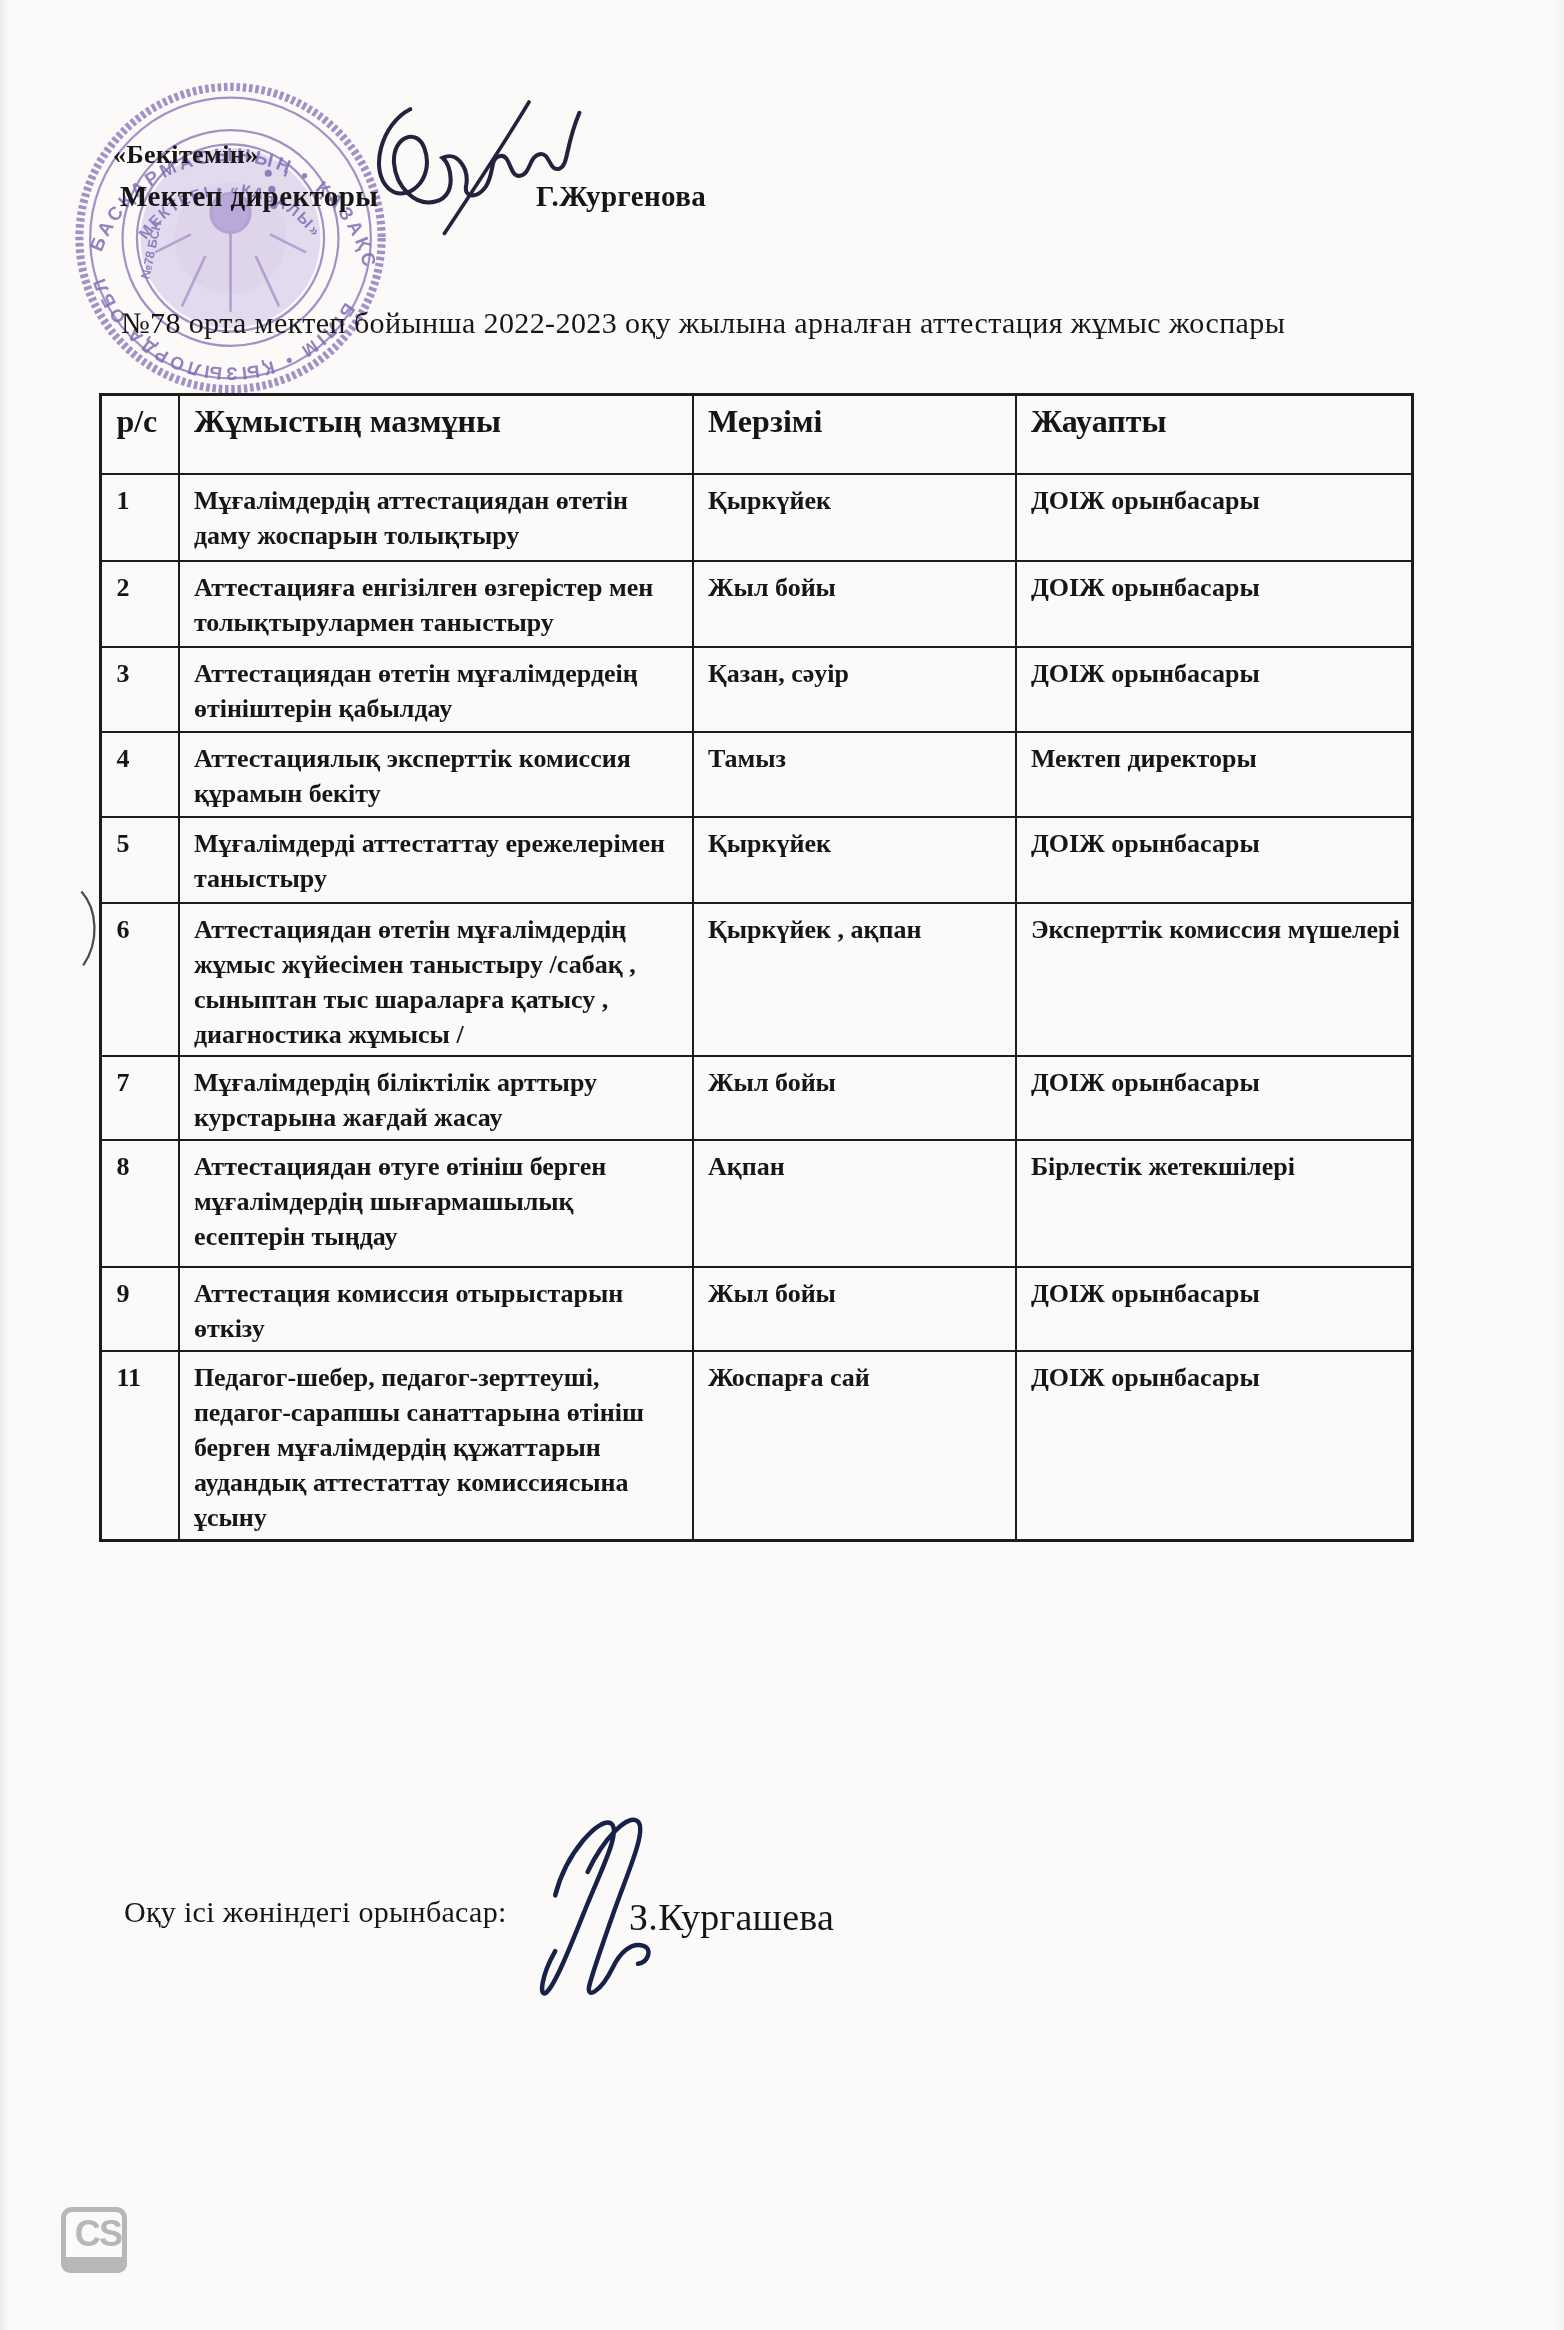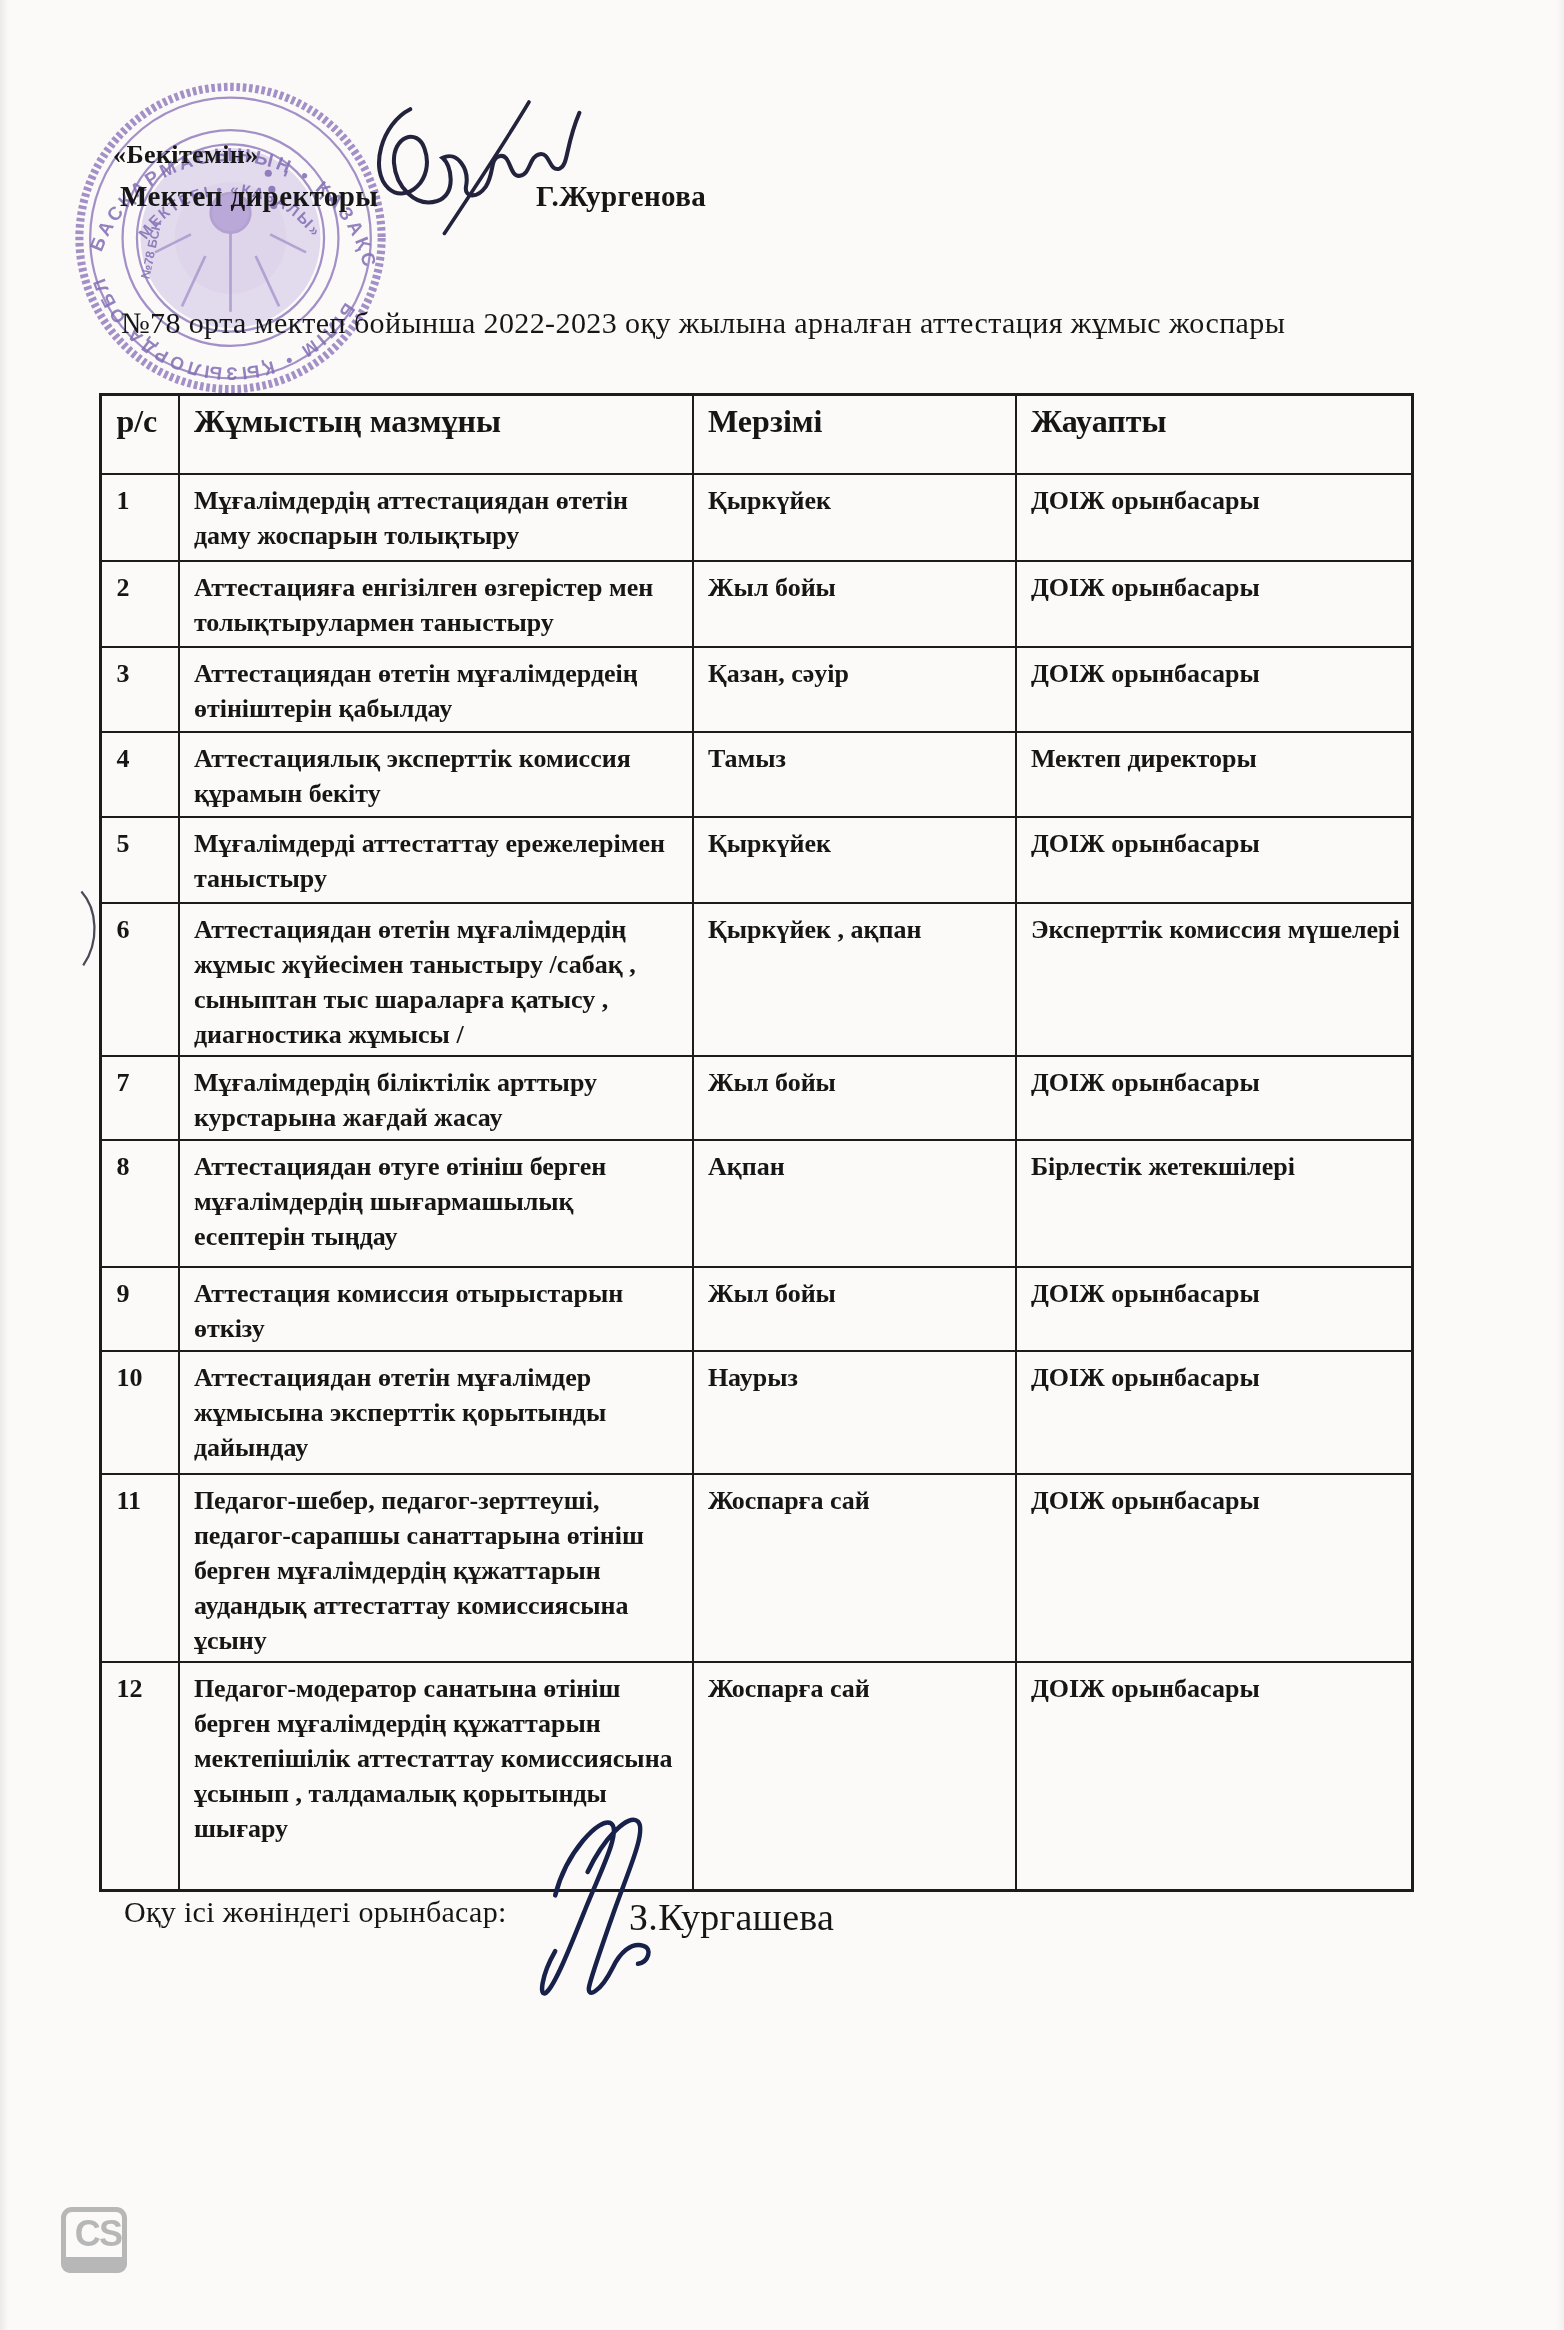--- a/index.html
+++ b/index.html
@@ -188,34 +188,22 @@
         <td>Ақпан</td>
         <td>Бірлестік жетекшілері</td>
       </tr>
       <tr>
         <td>9</td>
         <td>Аттестация комиссия отырыстарын өткізу</td>
         <td>Жыл бойы</td>
         <td>ДОІЖ орынбасары</td>
       </tr>
       <tr>
-        <td>10</td>
-        <td>Аттестациядан өтетін мұғалімдер жұмысына эксперттік  қорытынды дайындау</td>
-        <td>Наурыз</td>
-        <td>ДОІЖ орынбасары</td>
-      </tr>
-      <tr>
         <td>11</td>
         <td>Педагог-шебер, педагог-зерттеуші, педагог-сарапшы  санаттарына өтініш берген мұғалімдердің құжаттарын аудандық аттестаттау комиссиясына ұсыну</td>
-        <td>Жоспарға сай</td>
-        <td>ДОІЖ орынбасары</td>
-      </tr>
-      <tr>
-        <td>12</td>
-        <td>Педагог-модератор санатына өтініш берген  мұғалімдердің құжаттарын мектепішілік аттестаттау комиссиясына ұсынып , талдамалық қорытынды шығару</td>
         <td>Жоспарға сай</td>
         <td>ДОІЖ орынбасары</td>
       </tr>
     </tbody>
   </table>
 
   <svg class="margin-mark" viewBox="0 0 30 90">
     <path d="M 6,4 C 24,24 26,60 8,86" fill="none" stroke="#4a4a55" stroke-width="2.5"></path>
   </svg>
 

